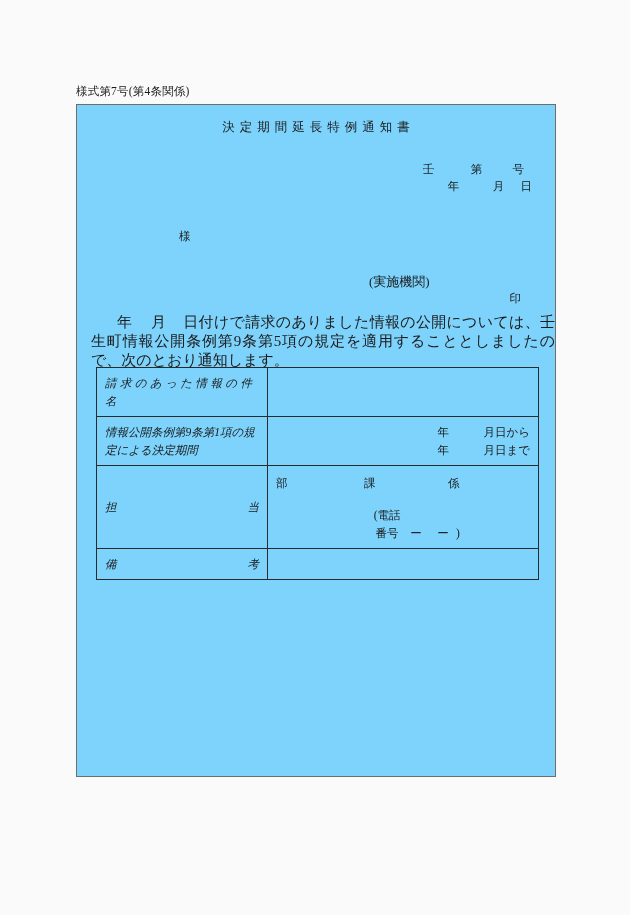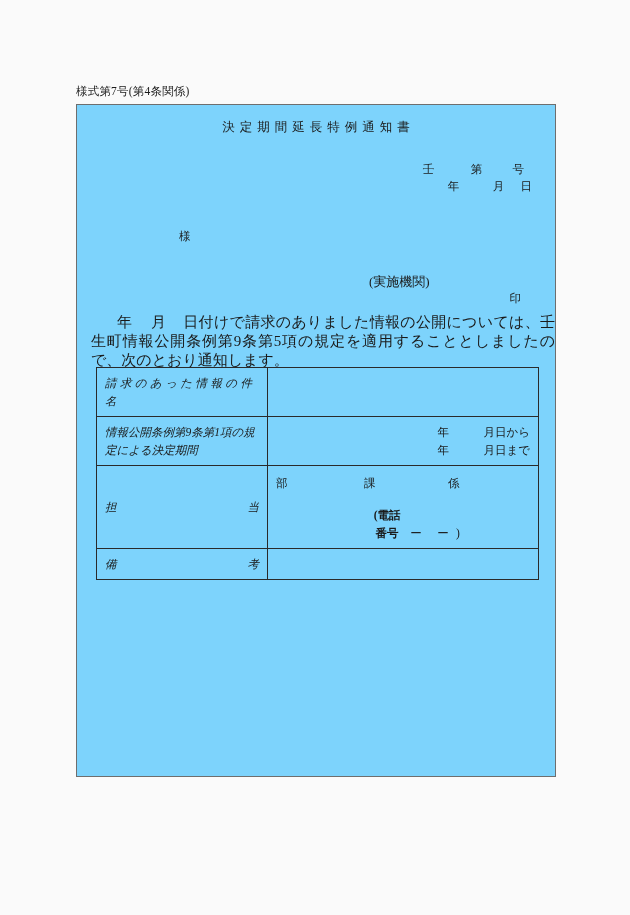--- a/index.html
+++ b/index.html
@@ -141,21 +141,21 @@
     text-align: left;
     padding: 2px 0 0 0;
   }
   .dept-line .d1 { display: inline-block; width: 88px; }
   .dept-line .d2 { display: inline-block; width: 84px; }
   .tel-line {
     text-align: center;
     padding-top: 14px;
     padding-left: 26px;
   }
-  .tel-line .t1 { display: inline-block; width: 30px; font-weight: bold; }
+  .tel-line .t1 { display: inline-block; width: 30px; }
   .tel-line .t2 { display: inline-block; width: 28px; }
   .tel-line .t3 { display: inline-block; width: 26px; }
   .sp { letter-spacing: 3.4px; }
 </style>
 </head>
 <body>
 
 <div class="page">
 
   <div class="form-number">様式第7号(第4条関係)</div>

